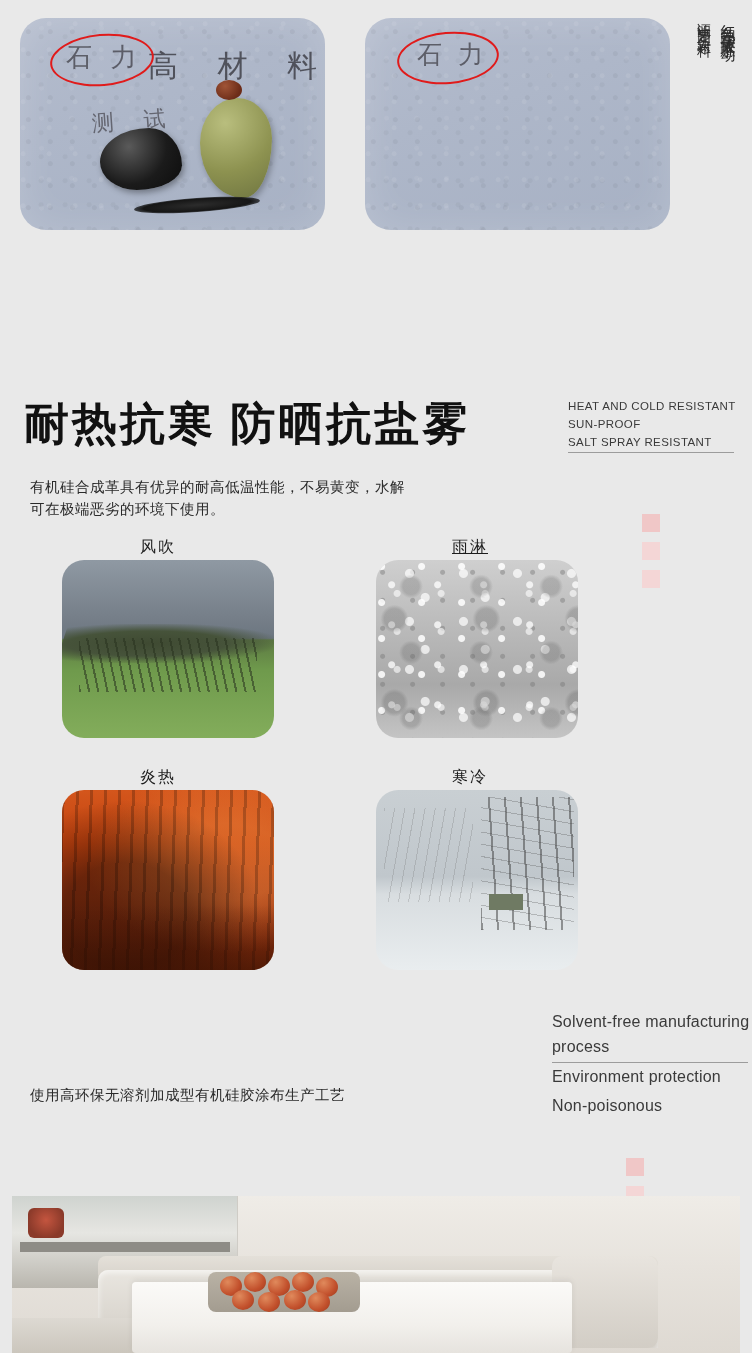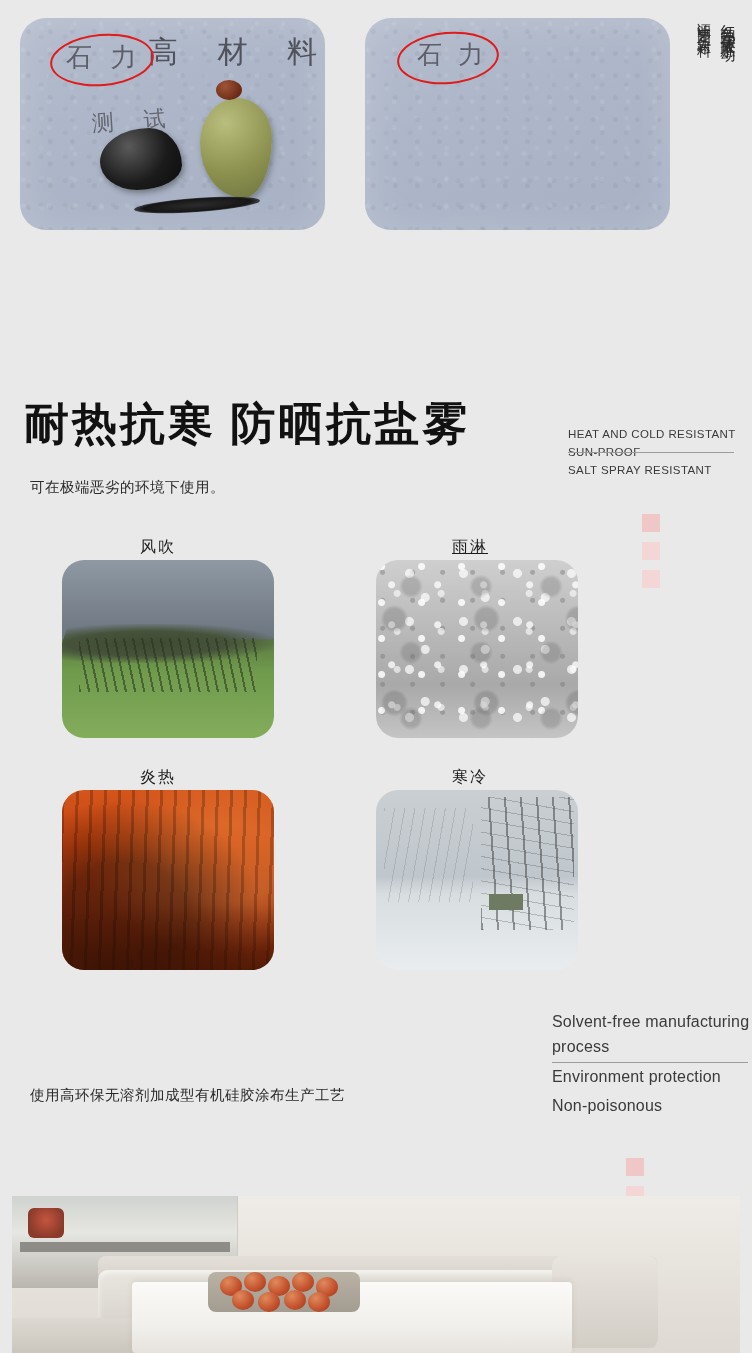--- a/index.html
+++ b/index.html
@@ -54,21 +54,21 @@
 
   .hand-mark {
     position: absolute;
     font-family: "Liberation Serif", serif;
     color: #4a4a52;
     opacity: 0.82;
     white-space: nowrap;
     z-index: 3;
   }
   .mark-a { left: 46px; top: 22px; font-size: 26px; letter-spacing: 6px; }
-  .mark-b { left: 128px; top: 14px; font-size: 30px; letter-spacing: 16px; color: #3c3c44; }
+  .mark-b { left: 128px; top: 28px; font-size: 30px; letter-spacing: 16px; color: #3c3c44; }
   .mark-c { left: 72px; top: 88px; font-size: 22px; letter-spacing: 12px; color: #55555e; transform: rotate(-4deg); }
   .mark-r { left: 52px; top: 20px; font-size: 25px; letter-spacing: 5px; }
 
   .red-circle {
     position: absolute;
     border: 2.5px solid #e01b1b;
     border-radius: 50%;
     z-index: 4;
   }
   .circle-left { left: 30px; top: 16px; width: 100px; height: 48px; transform: rotate(-5deg); }
@@ -142,21 +142,20 @@
     position: absolute;
     font-family: "Liberation Sans", sans-serif;
     color: #3a3a3a;
     line-height: 1.55;
   }
   .en-stack-1 {
     left: 568px;
     top: 398px;
     font-size: 11.5px;
     letter-spacing: 0.4px;
-    margin-top: 28px;
   }
   .en-stack-2 {
     left: 552px;
     top: 1010px;
     font-size: 16px;
     letter-spacing: 0.2px;
   }
   .en-stack-2 div { margin-bottom: 5px; }
 
   .hr-thin {
@@ -436,20 +435,21 @@
   <div class="headline headline-1">耐热抗寒  防晒抗盐雾</div>
 
   <div class="en-stack en-stack-1">
     <div>HEAT AND COLD  RESISTANT</div>
     <div>SUN-PROOF</div>
     <div>SALT SPRAY RESISTANT</div>
   </div>
   <div class="hr-thin hr-1"></div>
 
   <div class="body-text body-1">
+    <div>有机硅合成革具有优异的耐高低温性能，不易黄变，水解</div>
     <div>可在极端恶劣的环境下使用。</div>
   </div>
 
   <div class="pink-col pink-1">
     <span style="background:#f0c7c7"></span>
     <span style="background:#f4d6d6"></span>
     <span style="background:#f4d6d6"></span>
   </div>
 
   <div class="cap c-wind">风吹</div>

